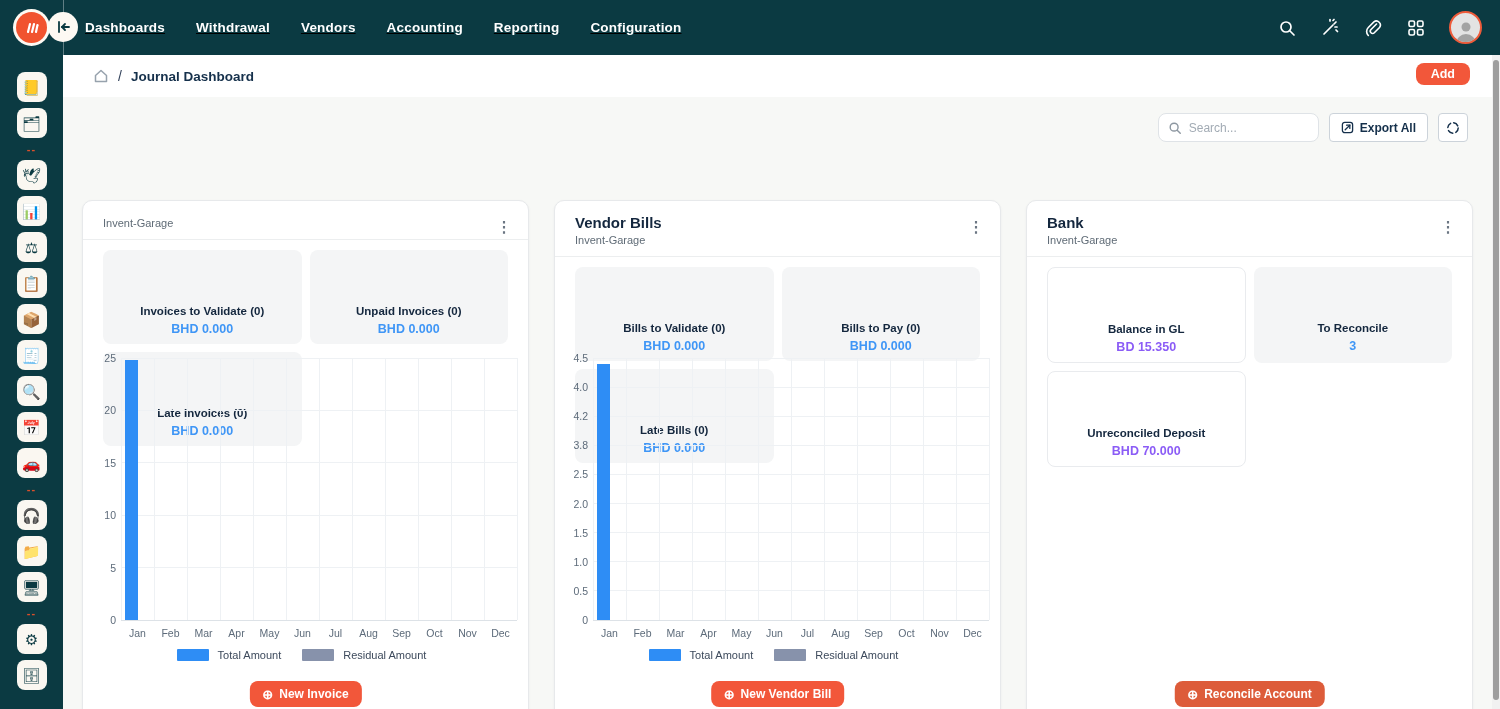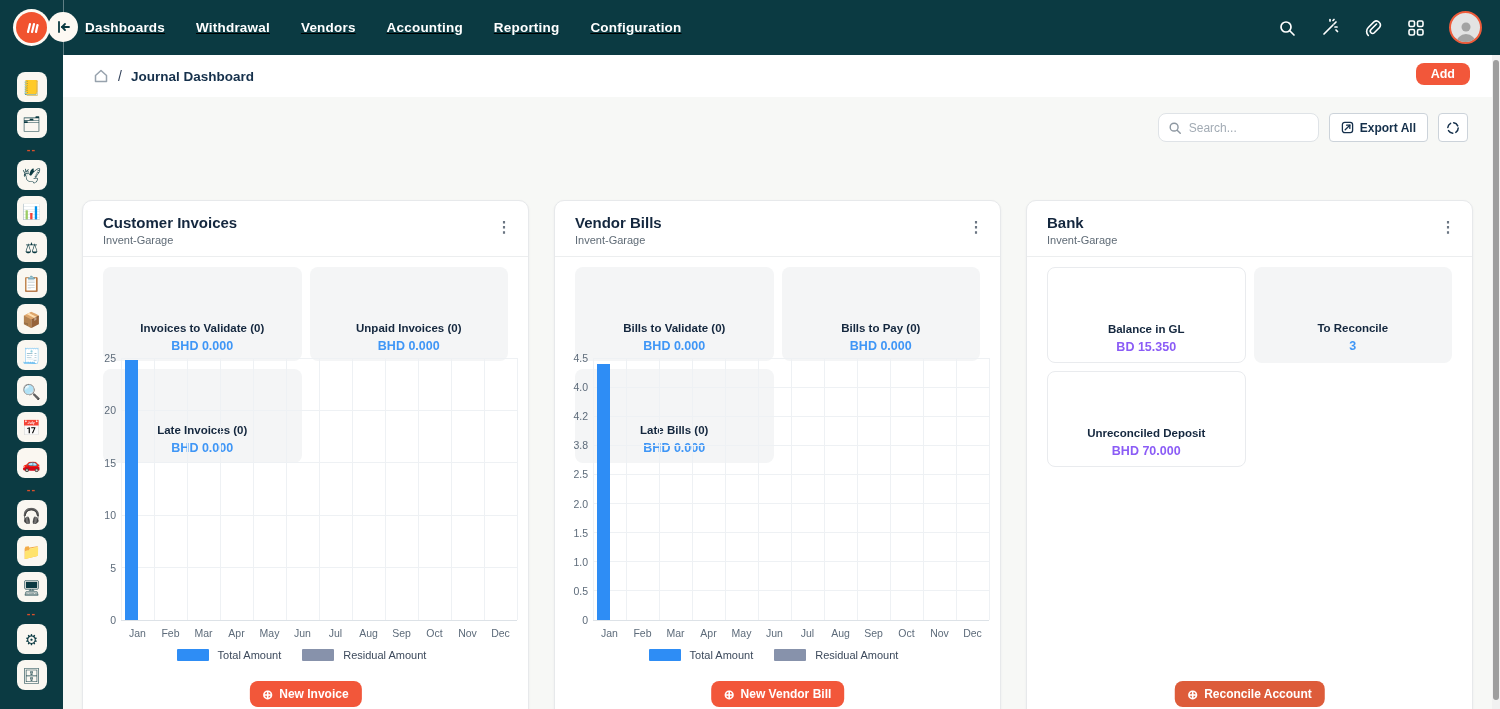--- a/index.html
+++ b/index.html
@@ -243,21 +243,20 @@
   <button class="toolbar-btn expand-btn">
     <svg width="14" height="14" viewBox="0 0 14 14">
         <circle cx="7" cy="7" r="5.2" stroke="#15304b" stroke-width="1.5" fill="none" stroke-dasharray="5 3.2" stroke-linecap="round"></circle>
       </svg>
   </button>
 </div>
 
 <div class="cards-row" id="cards-row">
     <div class="card">
       <div class="card-header">
-        <div class="card-title">Customer Invoices</div>
         <div class="card-subtitle">Invent-Garage</div>
         <div class="kebab">⋮</div>
       </div>
       <div class="card-divider"></div>
       <div class="tiles">
         <div class="tile tile-gray">
           <div class="tile-label">Invoices to Validate (0)</div>
           <div class="tile-value value-blue">BHD 0.000</div>
         </div>
         <div class="tile tile-gray">

